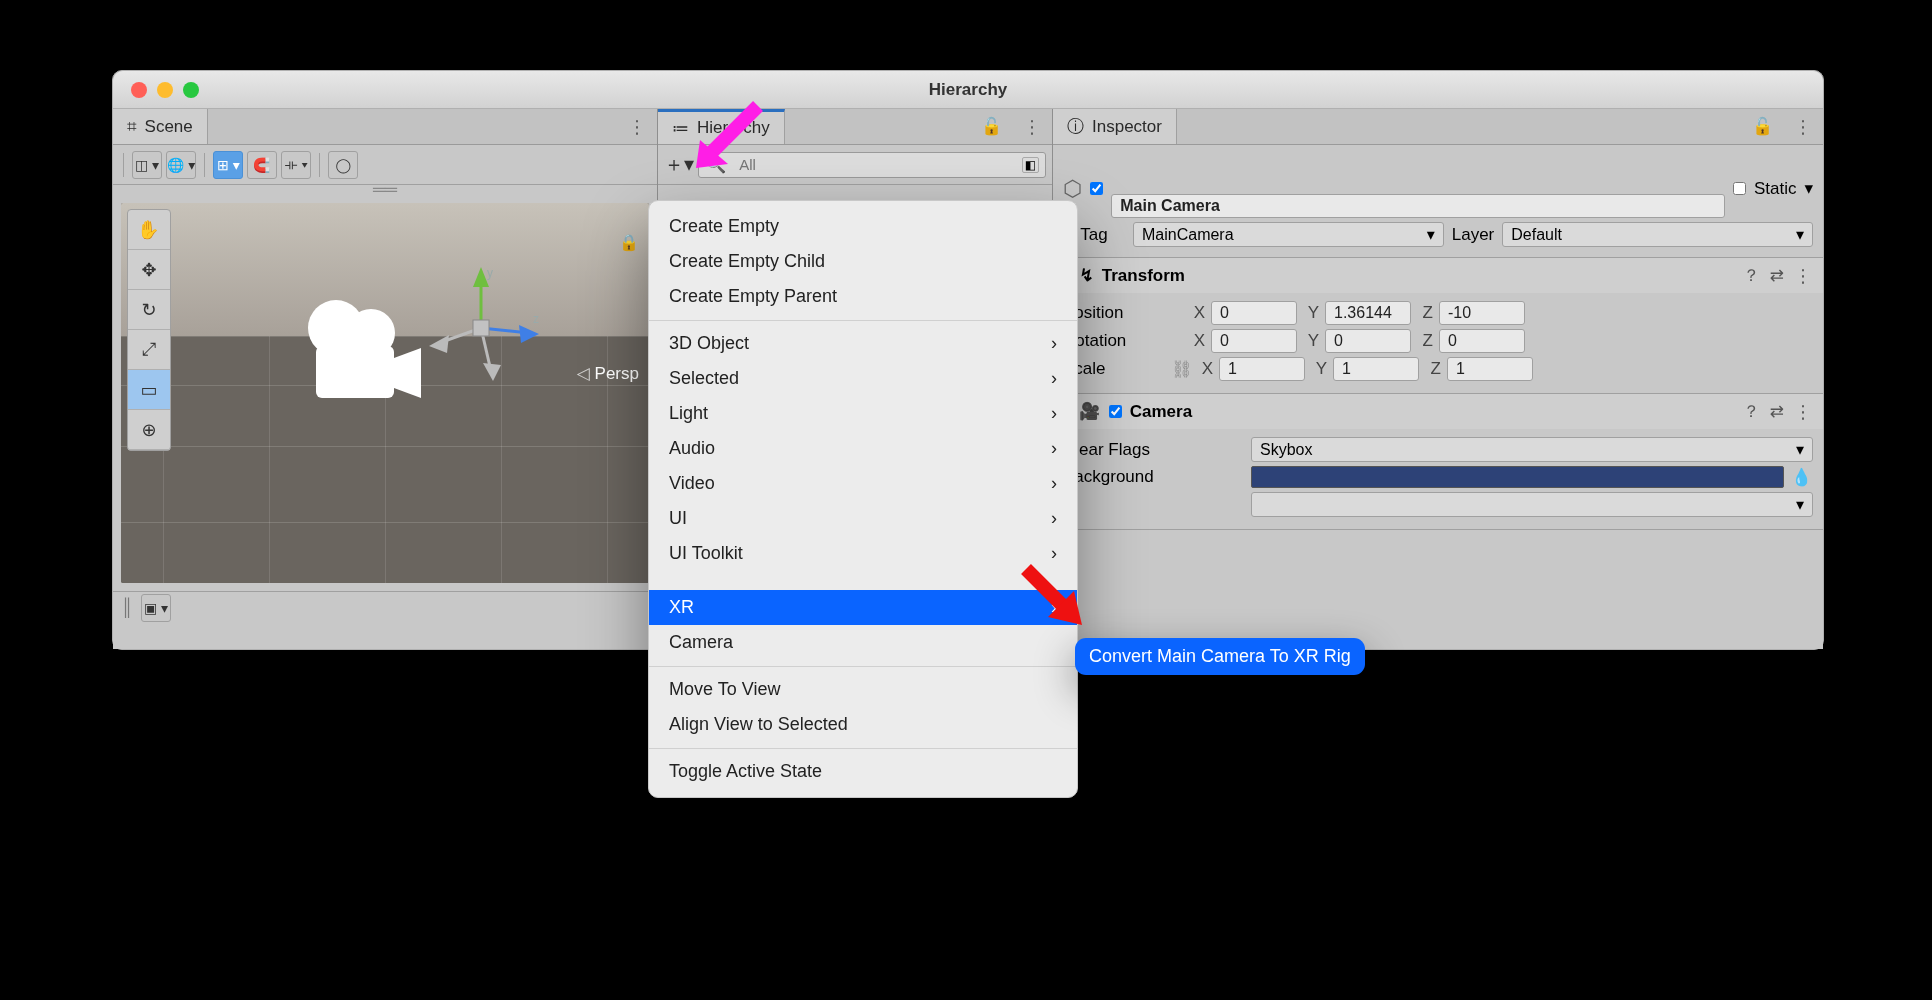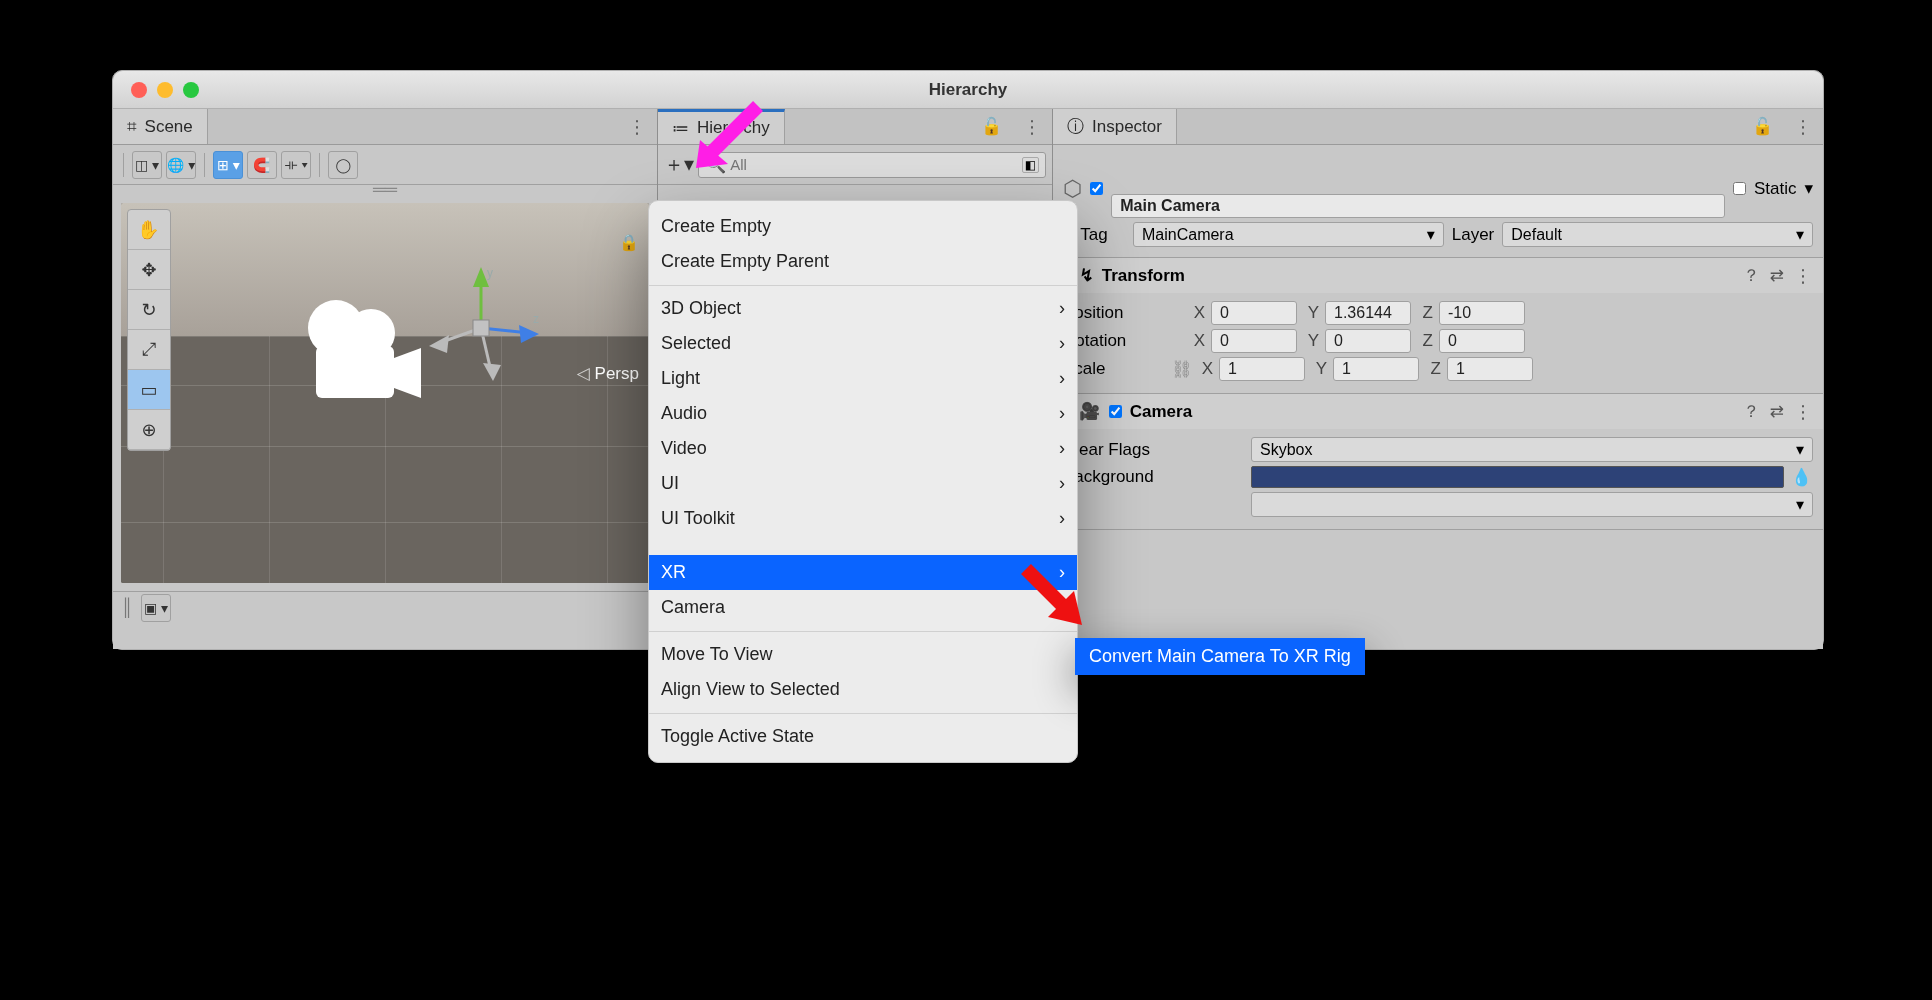--- a/index.html
+++ b/index.html
@@ -56,21 +56,21 @@
   
   .gizmo { position:absolute; left:300px; top:60px; width:120px; height:120px;}
   .cam-glyph { position:absolute; left:160px; top:95px; width:150px; height:110px; }
   .persp { position:absolute; right:10px; top:160px; color:#ffffff; font-size:17px;}
   .lockpad { position:absolute; right:10px; top:30px; color:#a5a19a; font-size:16px;}
 
   .handle { height:10px; display:flex; align-items:center; justify-content:center; color:#888;}
   .foot { height:32px; border-top:1px solid #a0a0a0; display:flex; align-items:center; padding:0 8px; gap:8px;}
 
   .search { flex:1; display:flex; align-items:center; border:1px solid #9a9a9a; border-radius:3px; background:#dcdcdc; height:26px; padding:0 6px; gap:4px;}
-  .search input { border:0; background:transparent; outline:none; width:100%; font-size:15px; color:#333;}
+  .search input { border:0; background:transparent; outline:none; width:100%; font-size:15px; color:#333;margin-left:9px;}
 
   .insp-top { padding:10px 10px 6px 10px; border-bottom:1px solid #a0a0a0;}
   .row { display:flex; align-items:center; gap:8px; margin:4px 0;}
   .fld { background:#e9e9e9; border:1px solid #a0a0a0; border-radius:3px; padding:2px 8px; font-size:16px; color:#222;}
   .sel-fld { background:#dadada; border:1px solid #a0a0a0; border-radius:3px; padding:2px 8px; display:flex; align-items:center; justify-content:space-between; gap:6px; font-size:16px;}
   
   .comp { border-bottom:1px solid #a0a0a0;}
   .comp-head { display:flex; align-items:center; justify-content:space-between; padding:6px 10px; background:#cfcfcf;}
   .comp-title { display:flex; align-items:center; gap:8px; font-weight:600;}
   .comp-icons { display:flex; align-items:center; gap:10px; color:#555;}
@@ -85,28 +85,28 @@
     position:absolute;
     left:648px; top:200px;
     width:430px;
     background:#ececec;
     border:1px solid #c8c8c8;
     border-radius:10px;
     box-shadow: 0 28px 65px rgba(0,0,0,0.4);
     padding:8px 0;
     z-index:100;
   }
-  .mi { padding:7px 12px; display:flex; justify-content:space-between; align-items:center; font-size:18px; color:#222;}
+  .mi { padding:7px 20px; display:flex; justify-content:space-between; align-items:center; font-size:18px; color:#222;}
   .mi.sep { border-top:1px solid #d0d0d0; margin-top:6px; padding-top:12px;}
   .mi.hi { background:#0a64ff; color:#fff;margin-top:19px;}
   .sub { 
     position:absolute;
     left:1075px; top:638px;
     background:#0a64ff; color:#fff;
-    border-radius:0;
+    border-radius:11px;
     padding:8px 14px;
     font-size:18px;
     box-shadow: 0 16px 40px rgba(0,0,0,0.45);
     z-index:101;
   }
   .arrow { position:absolute; z-index:200; }
   svg { display:block; }
 </style>
 </head>
 <body>
@@ -354,20 +354,23 @@
     </div>
 
   </div>
 </div>
 
 <div class="ctxmenu">
   <div class="mi">
       <span>Create Empty</span>
     </div>
   <div class="mi">
+      <span>Create Empty Child</span>
+    </div>
+  <div class="mi">
       <span>Create Empty Parent</span>
     </div>
   <div class="mi sep">
       <span>3D Object</span>
       <span>›</span>
     </div>
   <div class="mi">
       <span>Selected</span>
       <span>›</span>
     </div>

